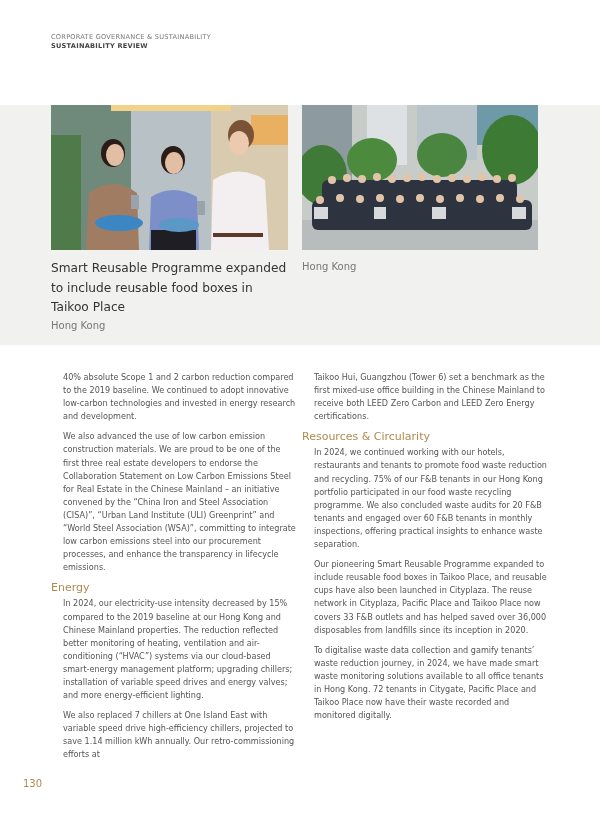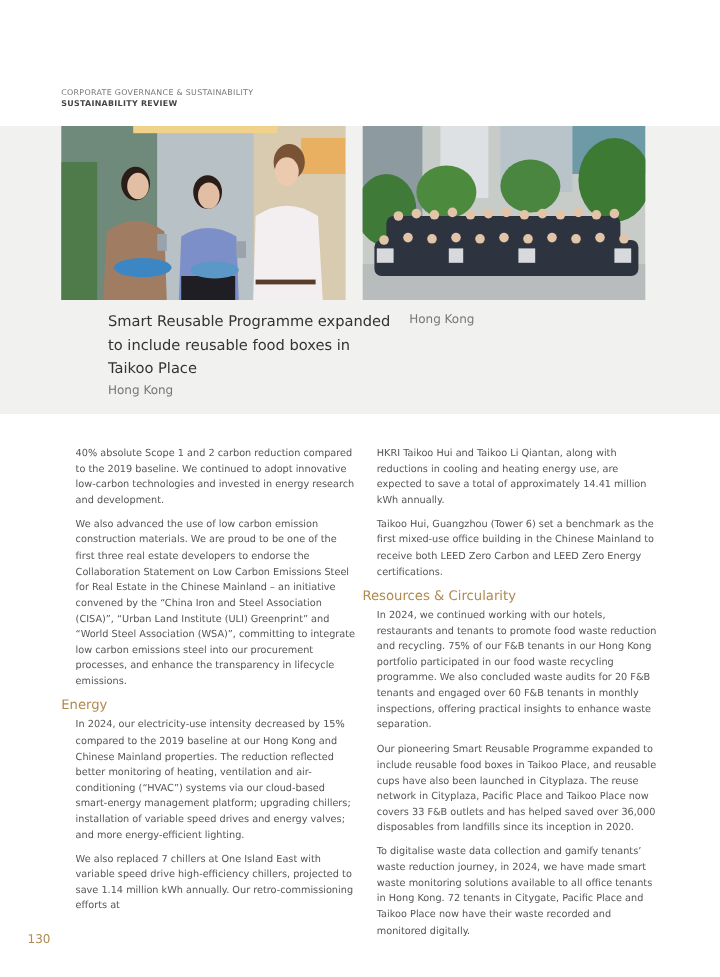--- a/index.html
+++ b/index.html
@@ -1,30 +1,30 @@
 <!DOCTYPE html>
 <html><head>
 <meta charset="utf-8">
 <style>
   html, body { margin: 0; padding: 0; }
   body {
     width: 600px; height: 814px; background: #ffffff; position: relative; overflow: hidden;
     font-family: "DejaVu Sans", sans-serif; color: #4a4a4a;
   }
   .header { position: absolute; left: 51px; top: 33px; }
-  .header .line1 { font-size: 6.6px; letter-spacing: 0.25px; color: #777; line-height: 9px; margin-top: 40px; }
+  .header .line1 { font-size: 6.6px; letter-spacing: 0.25px; color: #777; line-height: 9px; }
   .header .line2 { font-size: 6.6px; letter-spacing: 0.25px; color: #444; font-weight: bold; line-height: 9px; }
 
   .band { position: absolute; left: 0; top: 105px; width: 600px; height: 240px; background: #f1f1f0; }
   .photo { position: absolute; top: 105px; height: 145px; overflow: hidden; }
   .photo1 { left: 51px; width: 237px; }
   .photo2 { left: 302px; width: 236px; }
   .photo svg { display: block; width: 100%; height: 100%; }
 
-  .caption { position: absolute; top: 259px; width: 240px; margin-left: 39px; }
+  .caption { position: absolute; top: 259px; width: 240px; }
   .caption1 { left: 51px; }
   .caption2 { left: 302px; }
   .caption .title { font-size: 12.2px; line-height: 19.5px; color: #333; }
   .caption .loc { font-size: 10px; line-height: 14px; color: #777; margin-top: 1px; }
 
   .col { position: absolute; top: 371px; width: 245px; font-size: 8.1px; line-height: 13.1px; color: #555; }
   .col-left { left: 51px; }
   .col-right { left: 302px; }
   .col p { margin: 0 0 7px 12px; }
   .col h3 { margin: 7px 0 2px 0; font-size: 11px; font-weight: normal; color: #b08a4e; line-height: 14px; }
@@ -134,21 +134,20 @@
 
 <div class="col col-left">
   <p>40% absolute Scope 1 and 2 carbon reduction compared to the 2019 baseline. We continued to adopt innovative low-carbon technologies and invested in energy research and development.</p>
   <p>We also advanced the use of low carbon emission construction materials. We are proud to be one of the first three real estate developers to endorse the Collaboration Statement on Low Carbon Emissions Steel for Real Estate in the Chinese Mainland – an initiative convened by the “China Iron and Steel Association (CISA)”, “Urban Land Institute (ULI) Greenprint” and “World Steel Association (WSA)”, committing to integrate low carbon emissions steel into our procurement processes, and enhance the transparency in lifecycle emissions.</p>
   <h3>Energy</h3>
   <p>In 2024, our electricity-use intensity decreased by 15% compared to the 2019 baseline at our Hong Kong and Chinese Mainland properties. The reduction reflected better monitoring of heating, ventilation and air-conditioning (“HVAC”) systems via our cloud-based smart-energy management platform; upgrading chillers; installation of variable speed drives and energy valves; and more energy-efficient lighting.</p>
   <p>We also replaced 7 chillers at One Island East with variable speed drive high-efficiency chillers, projected to save 1.14 million kWh annually. Our retro-commissioning efforts at</p>
 </div>
 
 <div class="col col-right">
-  <p>HKRI Taikoo Hui and Taikoo Li Qiantan, along with reductions in cooling and heating energy use, are expected to save a total of approximately 14.41 million kWh annually.</p>
   <p>Taikoo Hui, Guangzhou (Tower 6) set a benchmark as the first mixed-use office building in the Chinese Mainland to receive both LEED Zero Carbon and LEED Zero Energy certifications.</p>
   <h3>Resources &amp; Circularity</h3>
   <p>In 2024, we continued working with our hotels, restaurants and tenants to promote food waste reduction and recycling. 75% of our F&amp;B tenants in our Hong Kong portfolio participated in our food waste recycling programme. We also concluded waste audits for 20 F&amp;B tenants and engaged over 60 F&amp;B tenants in monthly inspections, offering practical insights to enhance waste separation.</p>
   <p>Our pioneering Smart Reusable Programme expanded to include reusable food boxes in Taikoo Place, and reusable cups have also been launched in Cityplaza. The reuse network in Cityplaza, Pacific Place and Taikoo Place now covers 33 F&amp;B outlets and has helped saved over 36,000 disposables from landfills since its inception in 2020.</p>
   <p>To digitalise waste data collection and gamify tenants’ waste reduction journey, in 2024, we have made smart waste monitoring solutions available to all office tenants in Hong Kong. 72 tenants in Citygate, Pacific Place and Taikoo Place now have their waste recorded and monitored digitally.</p>
 </div>
 
 <div class="page-number">130</div>
 
 </body></html>

